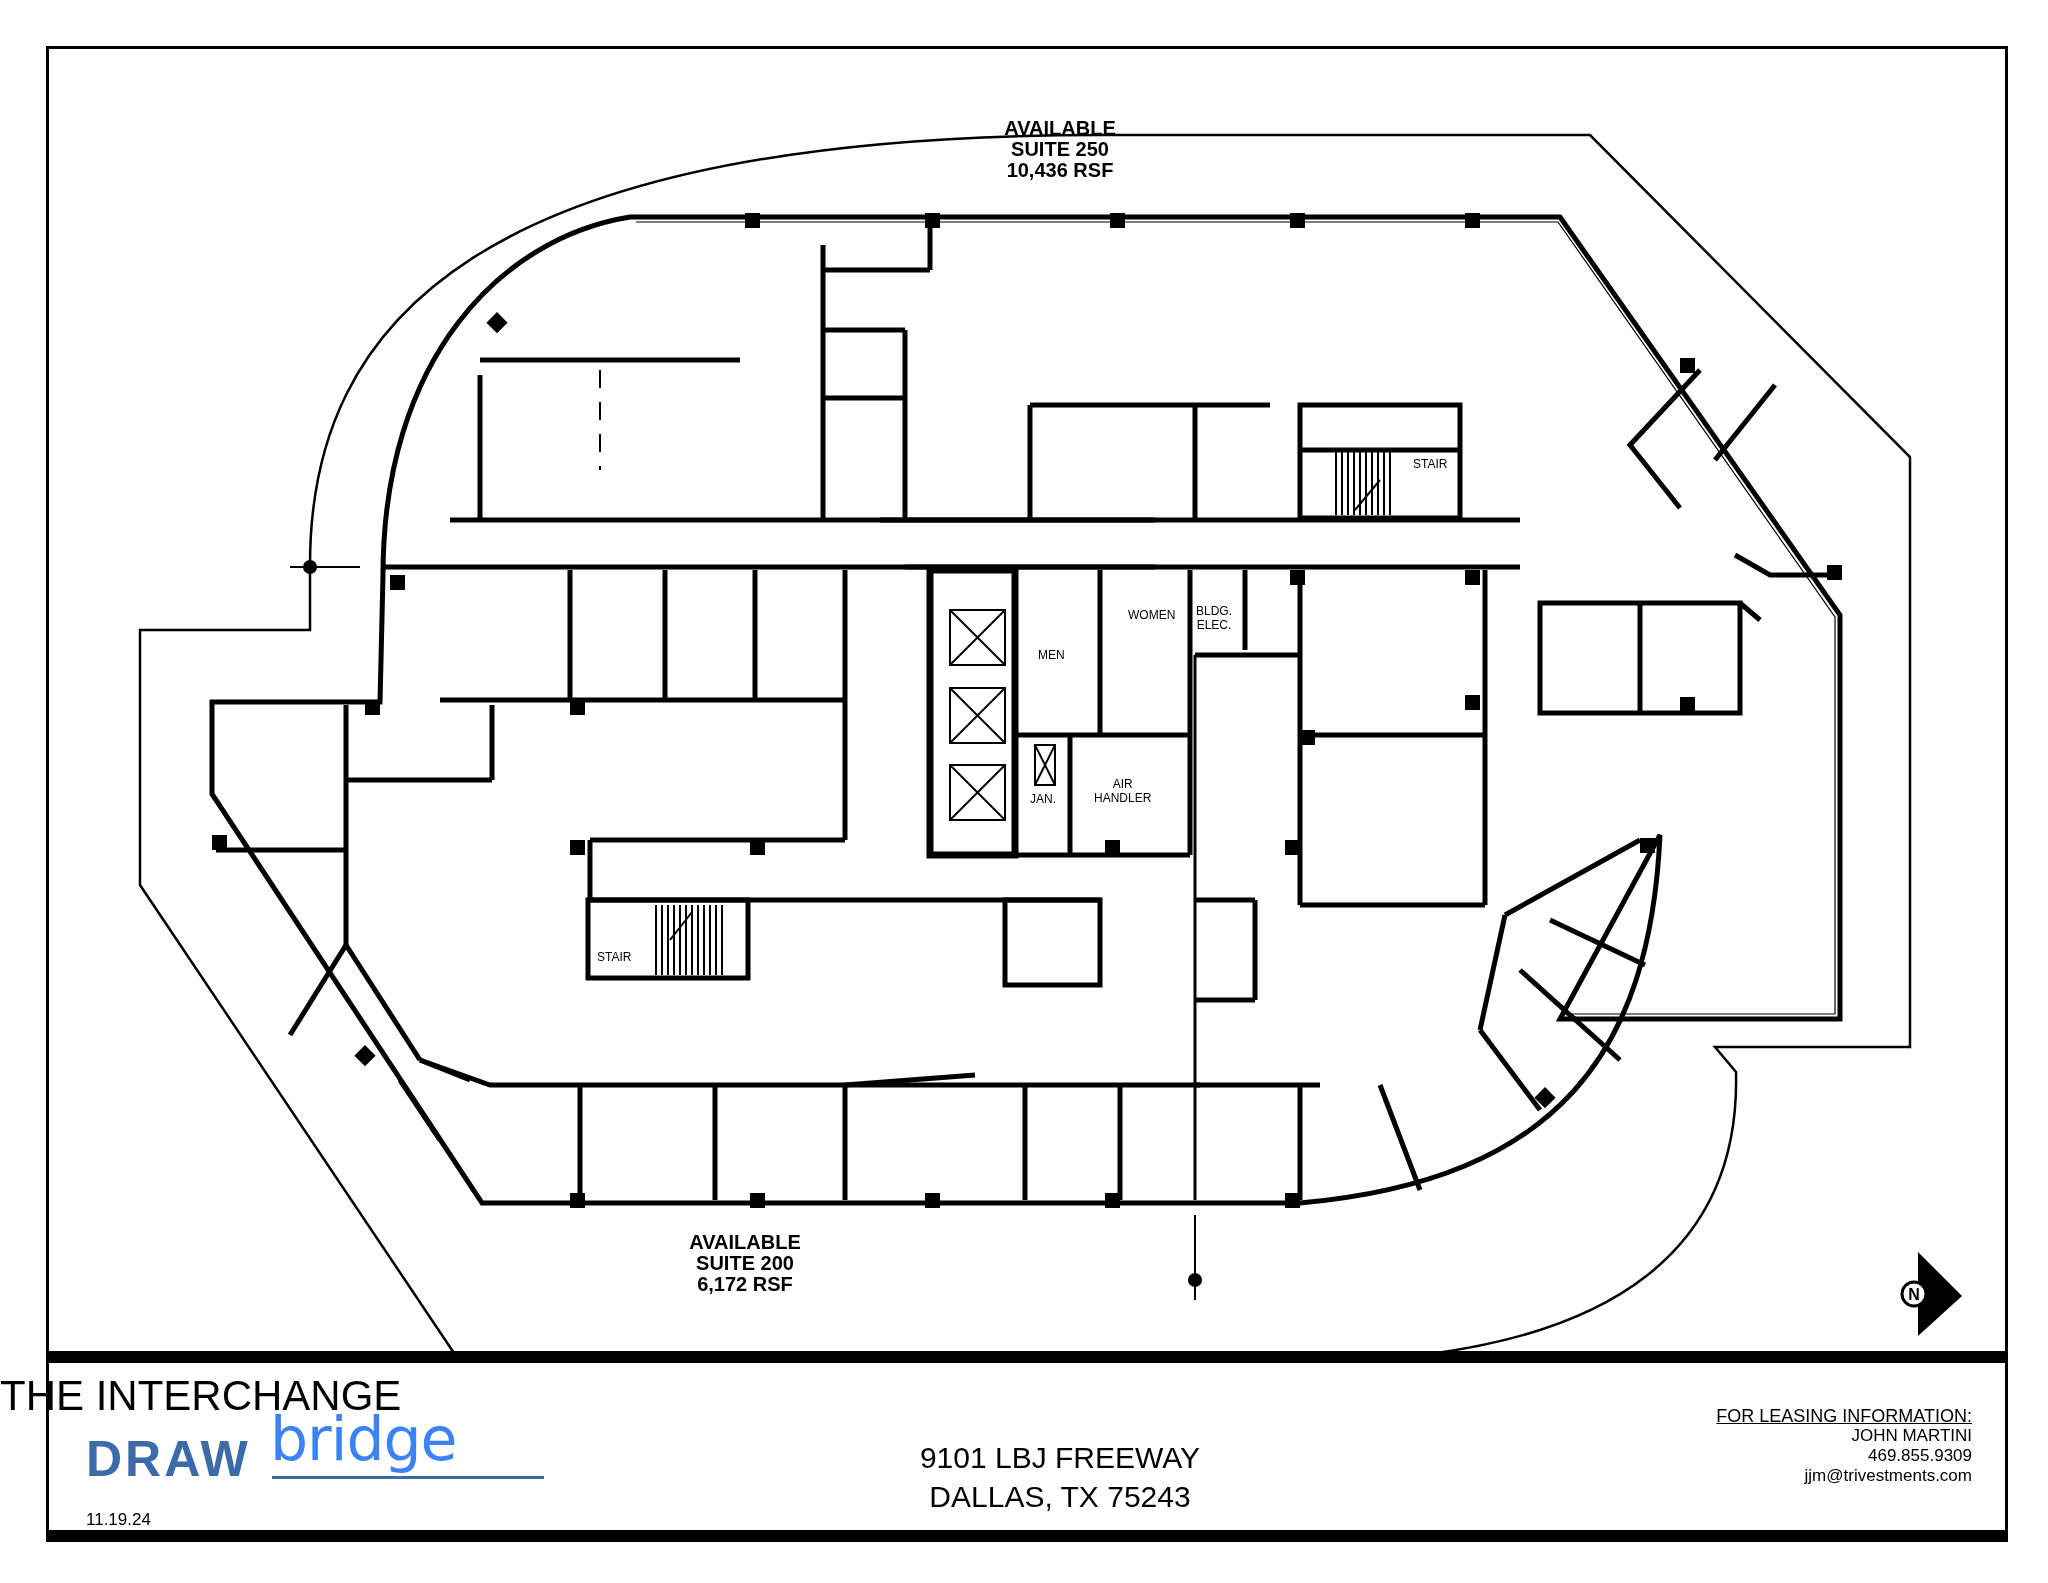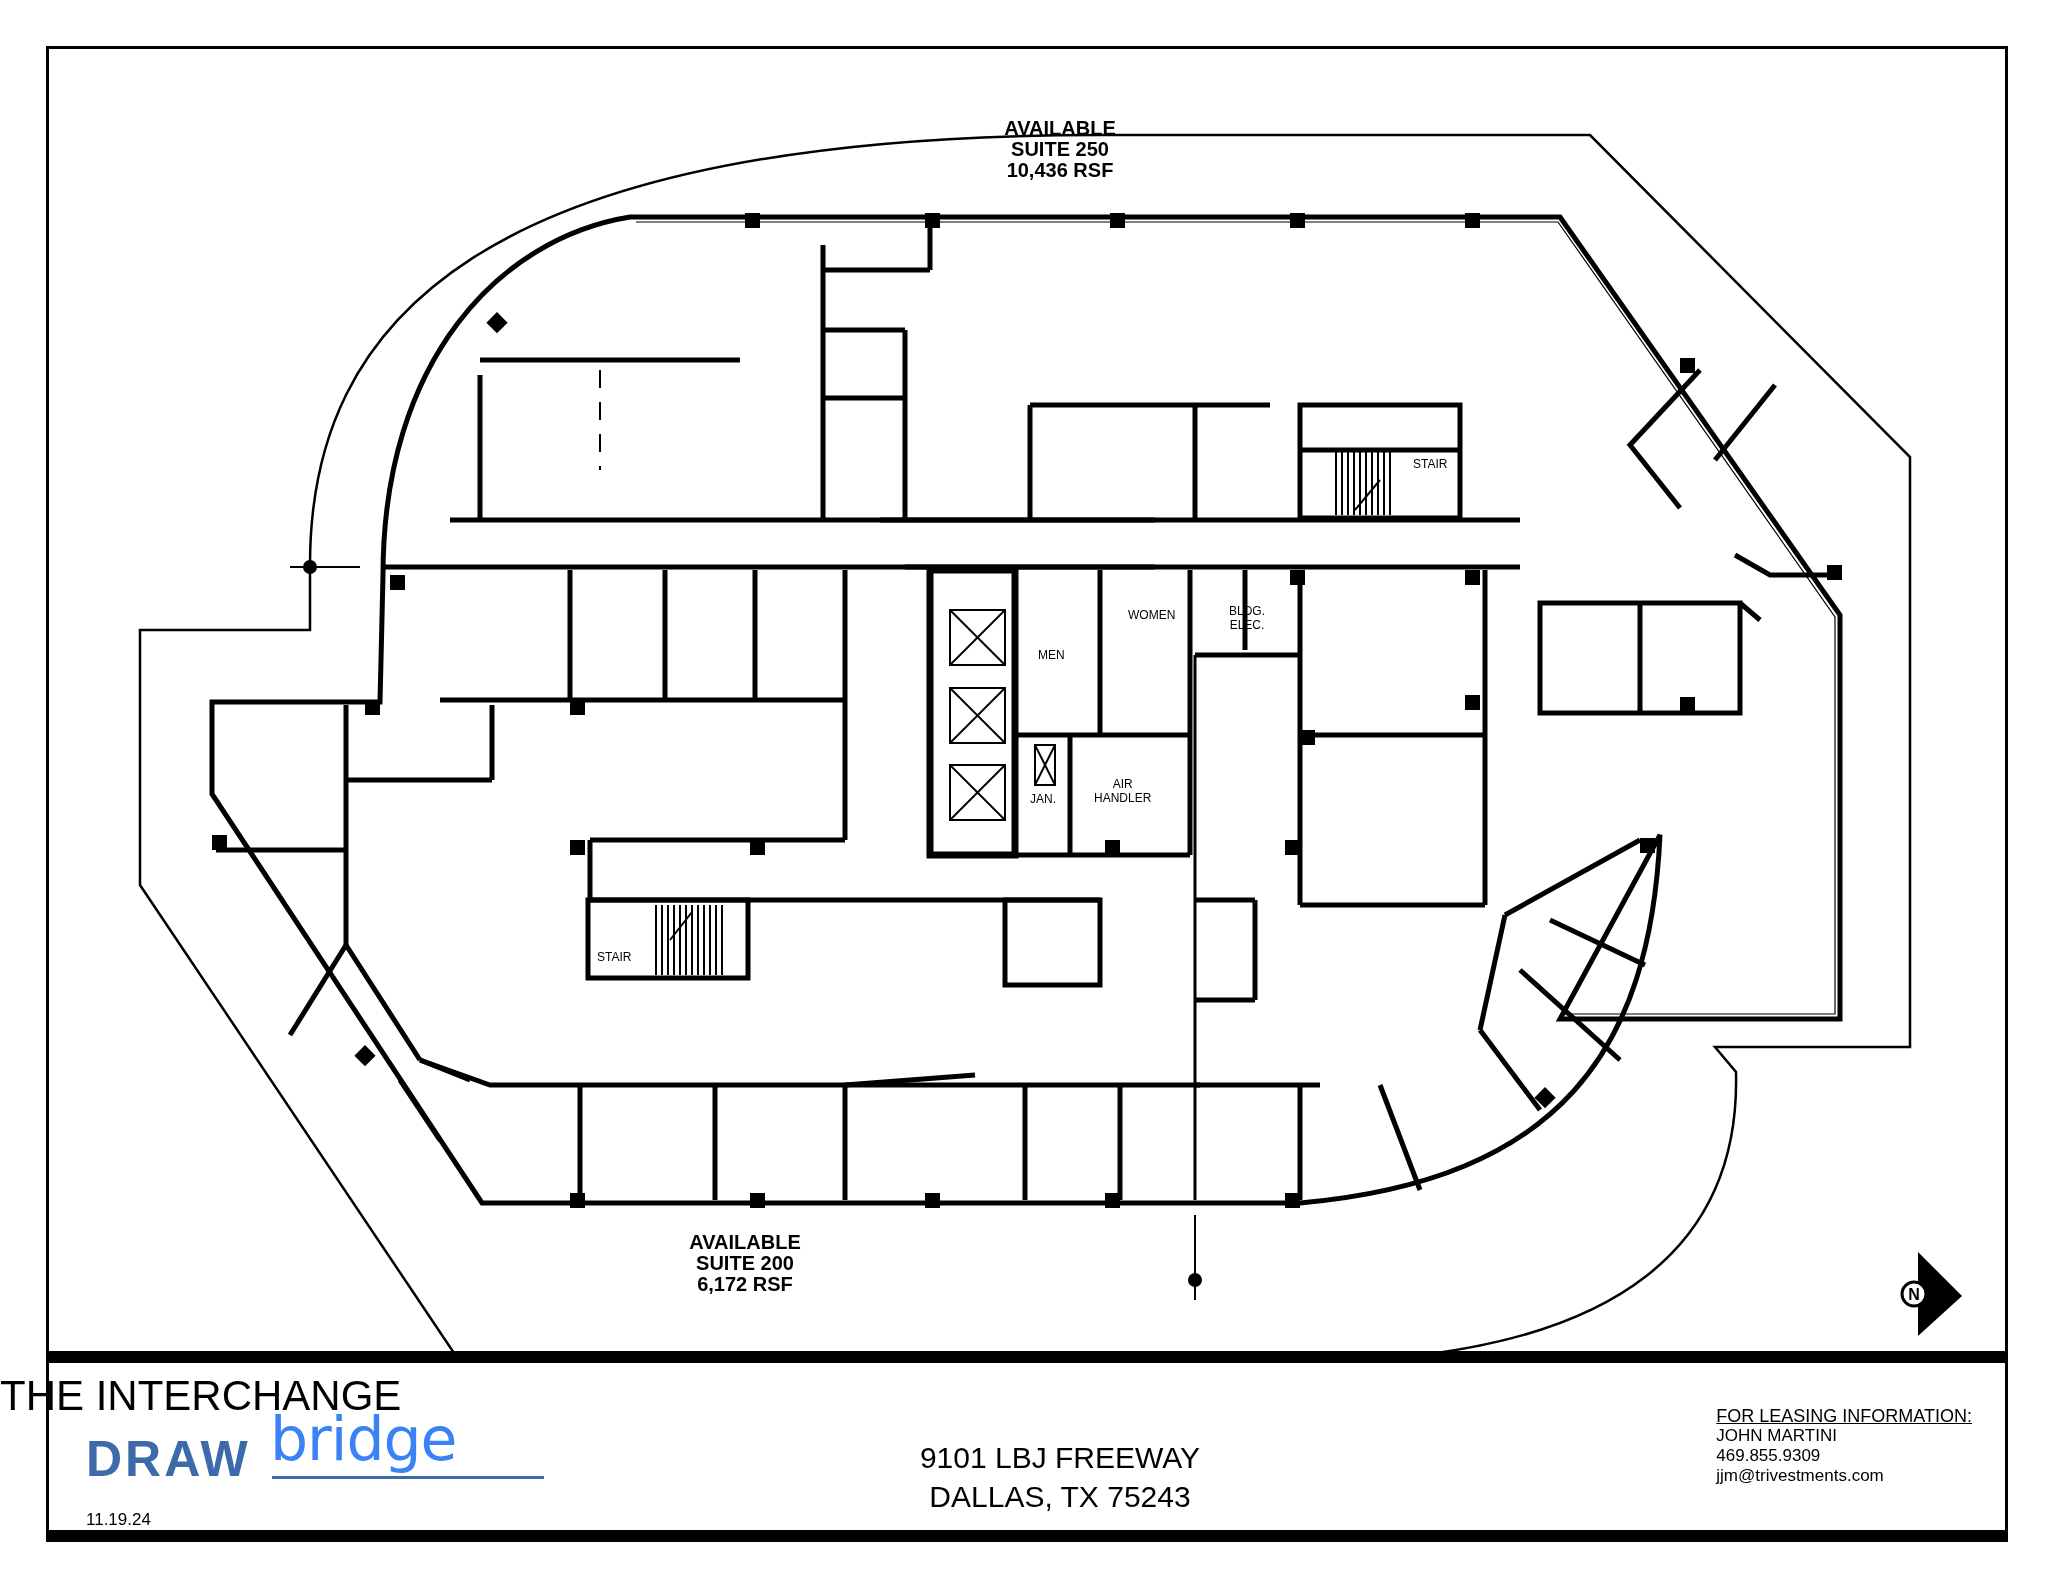--- a/index.html
+++ b/index.html
@@ -13,21 +13,21 @@
   .suite-label { position: absolute; text-align: center; font-size: 20px; line-height: 21px; font-weight: bold; }
   .room-label { position: absolute; font-size: 12px; line-height: 14px; text-align: center; }
   .titleblock-bar { position: absolute; left: 46px; width: 1962px; height: 12px; background: #000; }
   .tb-title { position: absolute; left: 0; width: 2048px; top: 1375px; font-size: 42px; line-height: 1; }
   .tb-line { position: absolute; left: 0; width: 2120px; text-align: center; font-size: 30px; line-height: 1; }
   .logo { position: absolute; left: 86px; top: 1400px; height: 80px; }
   .logo-draw { position: absolute; left: 0; top: 30px; font-size: 50px; font-weight: bold; color: #3d6aa8; letter-spacing: 3px; font-family: Liberation Sans, sans-serif; }
   .logo-bridge { position: absolute; left: 184px; top: 4px; font-size: 60px; color: #3b82f6; font-family: "DejaVu Sans", sans-serif; letter-spacing: -1px; }
   .logo-underline { position: absolute; left: 186px; top: 76px; width: 272px; height: 3px; background: #3d6aa8; }
   .date { position: absolute; left: 86px; top: 1510px; font-size: 17px; }
-  .leasing { position: absolute; right: 76px; top: 1406px; text-align: left; font-size: 17px; line-height: 20px; }
+  .leasing { position: absolute; right: 76px; top: 1406px; text-align: right; font-size: 17px; line-height: 20px; }
   .leasing-head { text-decoration: underline; font-size: 18px; }
   .north { position: absolute; left: 1900px; top: 1248px; width: 70px; height: 90px; }
 </style>
 </head>
 <body>
 
 <div class="sheet"></div>
 
 <div class="plan-area">
   <svg class="plan-svg" width="2048" height="1355" viewBox="0 0 2048 1355">
@@ -219,21 +219,21 @@
   </div>
 
   <div class="suite-label" style="left:665px; top:1232px; width:160px;">
     <div>AVAILABLE</div>
     <div>SUITE 200</div>
     <div>6,172 RSF</div>
   </div>
 
   <div class="room-label" style="left:1038px; top:648px;">MEN</div>
   <div class="room-label" style="left:1128px; top:608px;">WOMEN</div>
-  <div class="room-label" style="left:1196px; top:604px;margin-left:33px;">
+  <div class="room-label" style="left:1196px; top:604px;">
     <div>BLDG.</div>
     <div>ELEC.</div>
   </div>
   <div class="room-label" style="left:1094px; top:777px;">
     <div>AIR</div>
     <div>HANDLER</div>
   </div>
   <div class="room-label" style="left:1030px; top:792px;">JAN.</div>
   <div class="room-label" style="left:1413px; top:457px;">STAIR</div>
   <div class="room-label" style="left:597px; top:950px;">STAIR</div>

